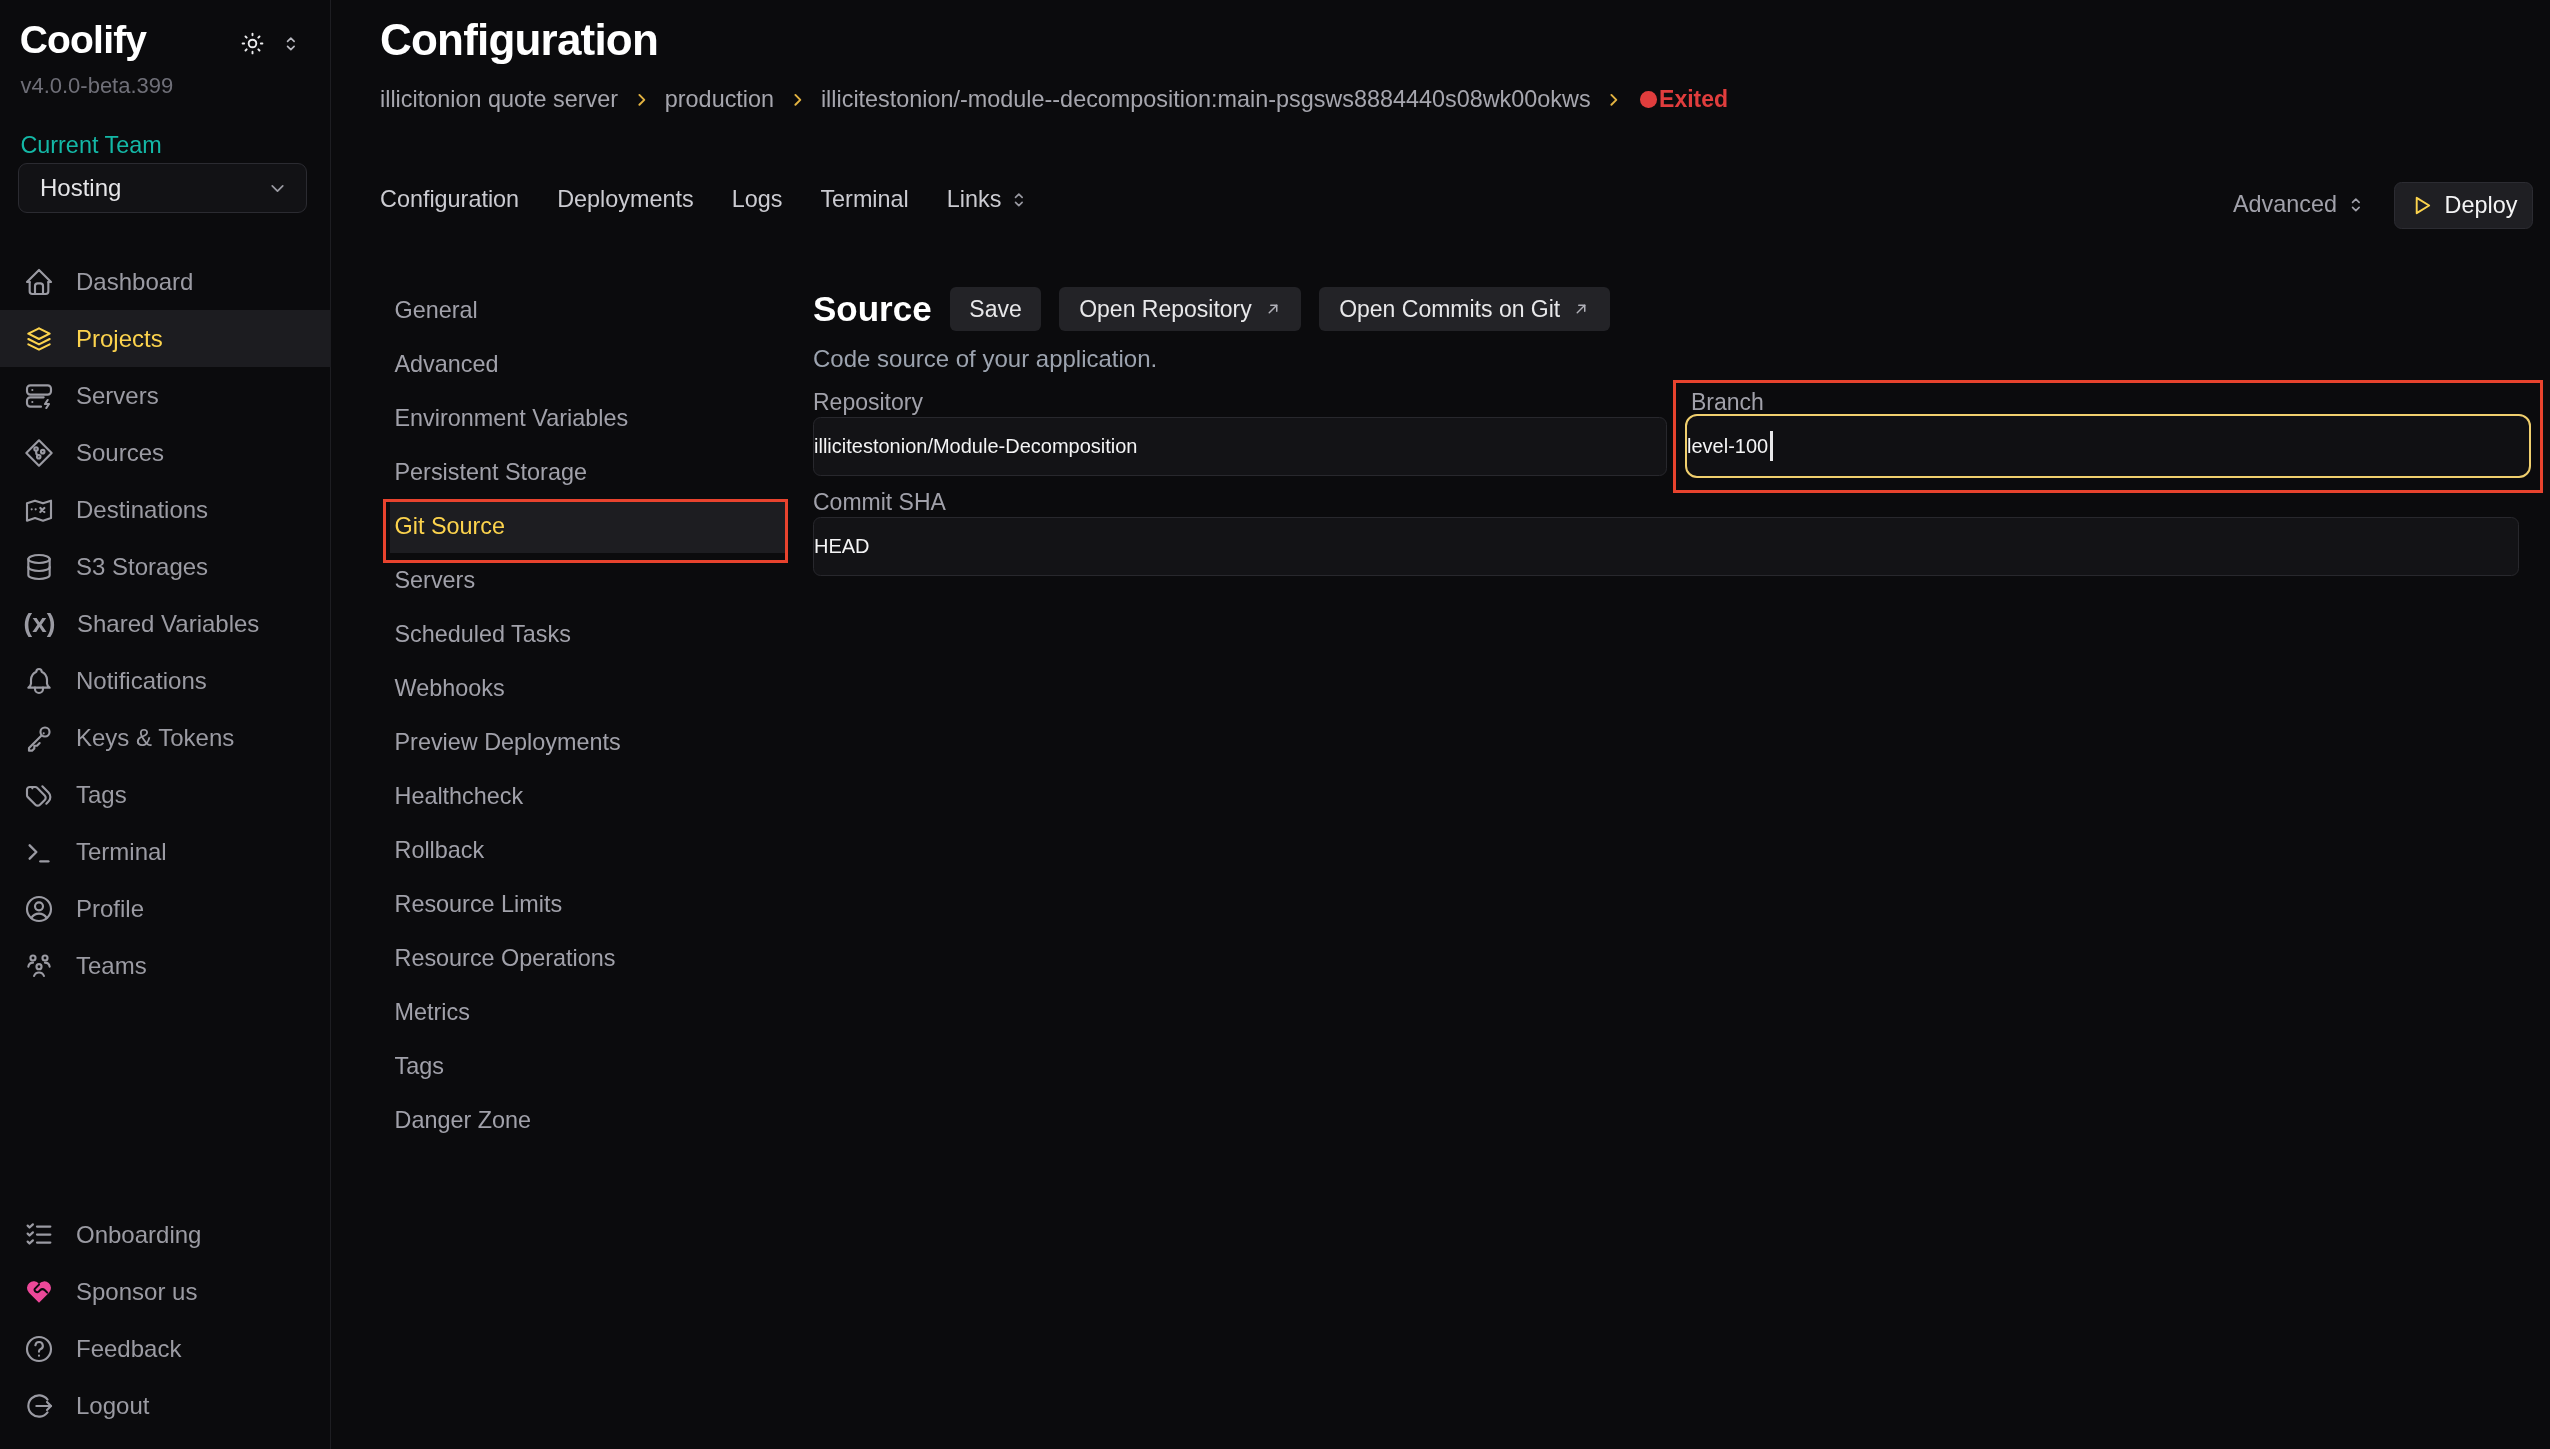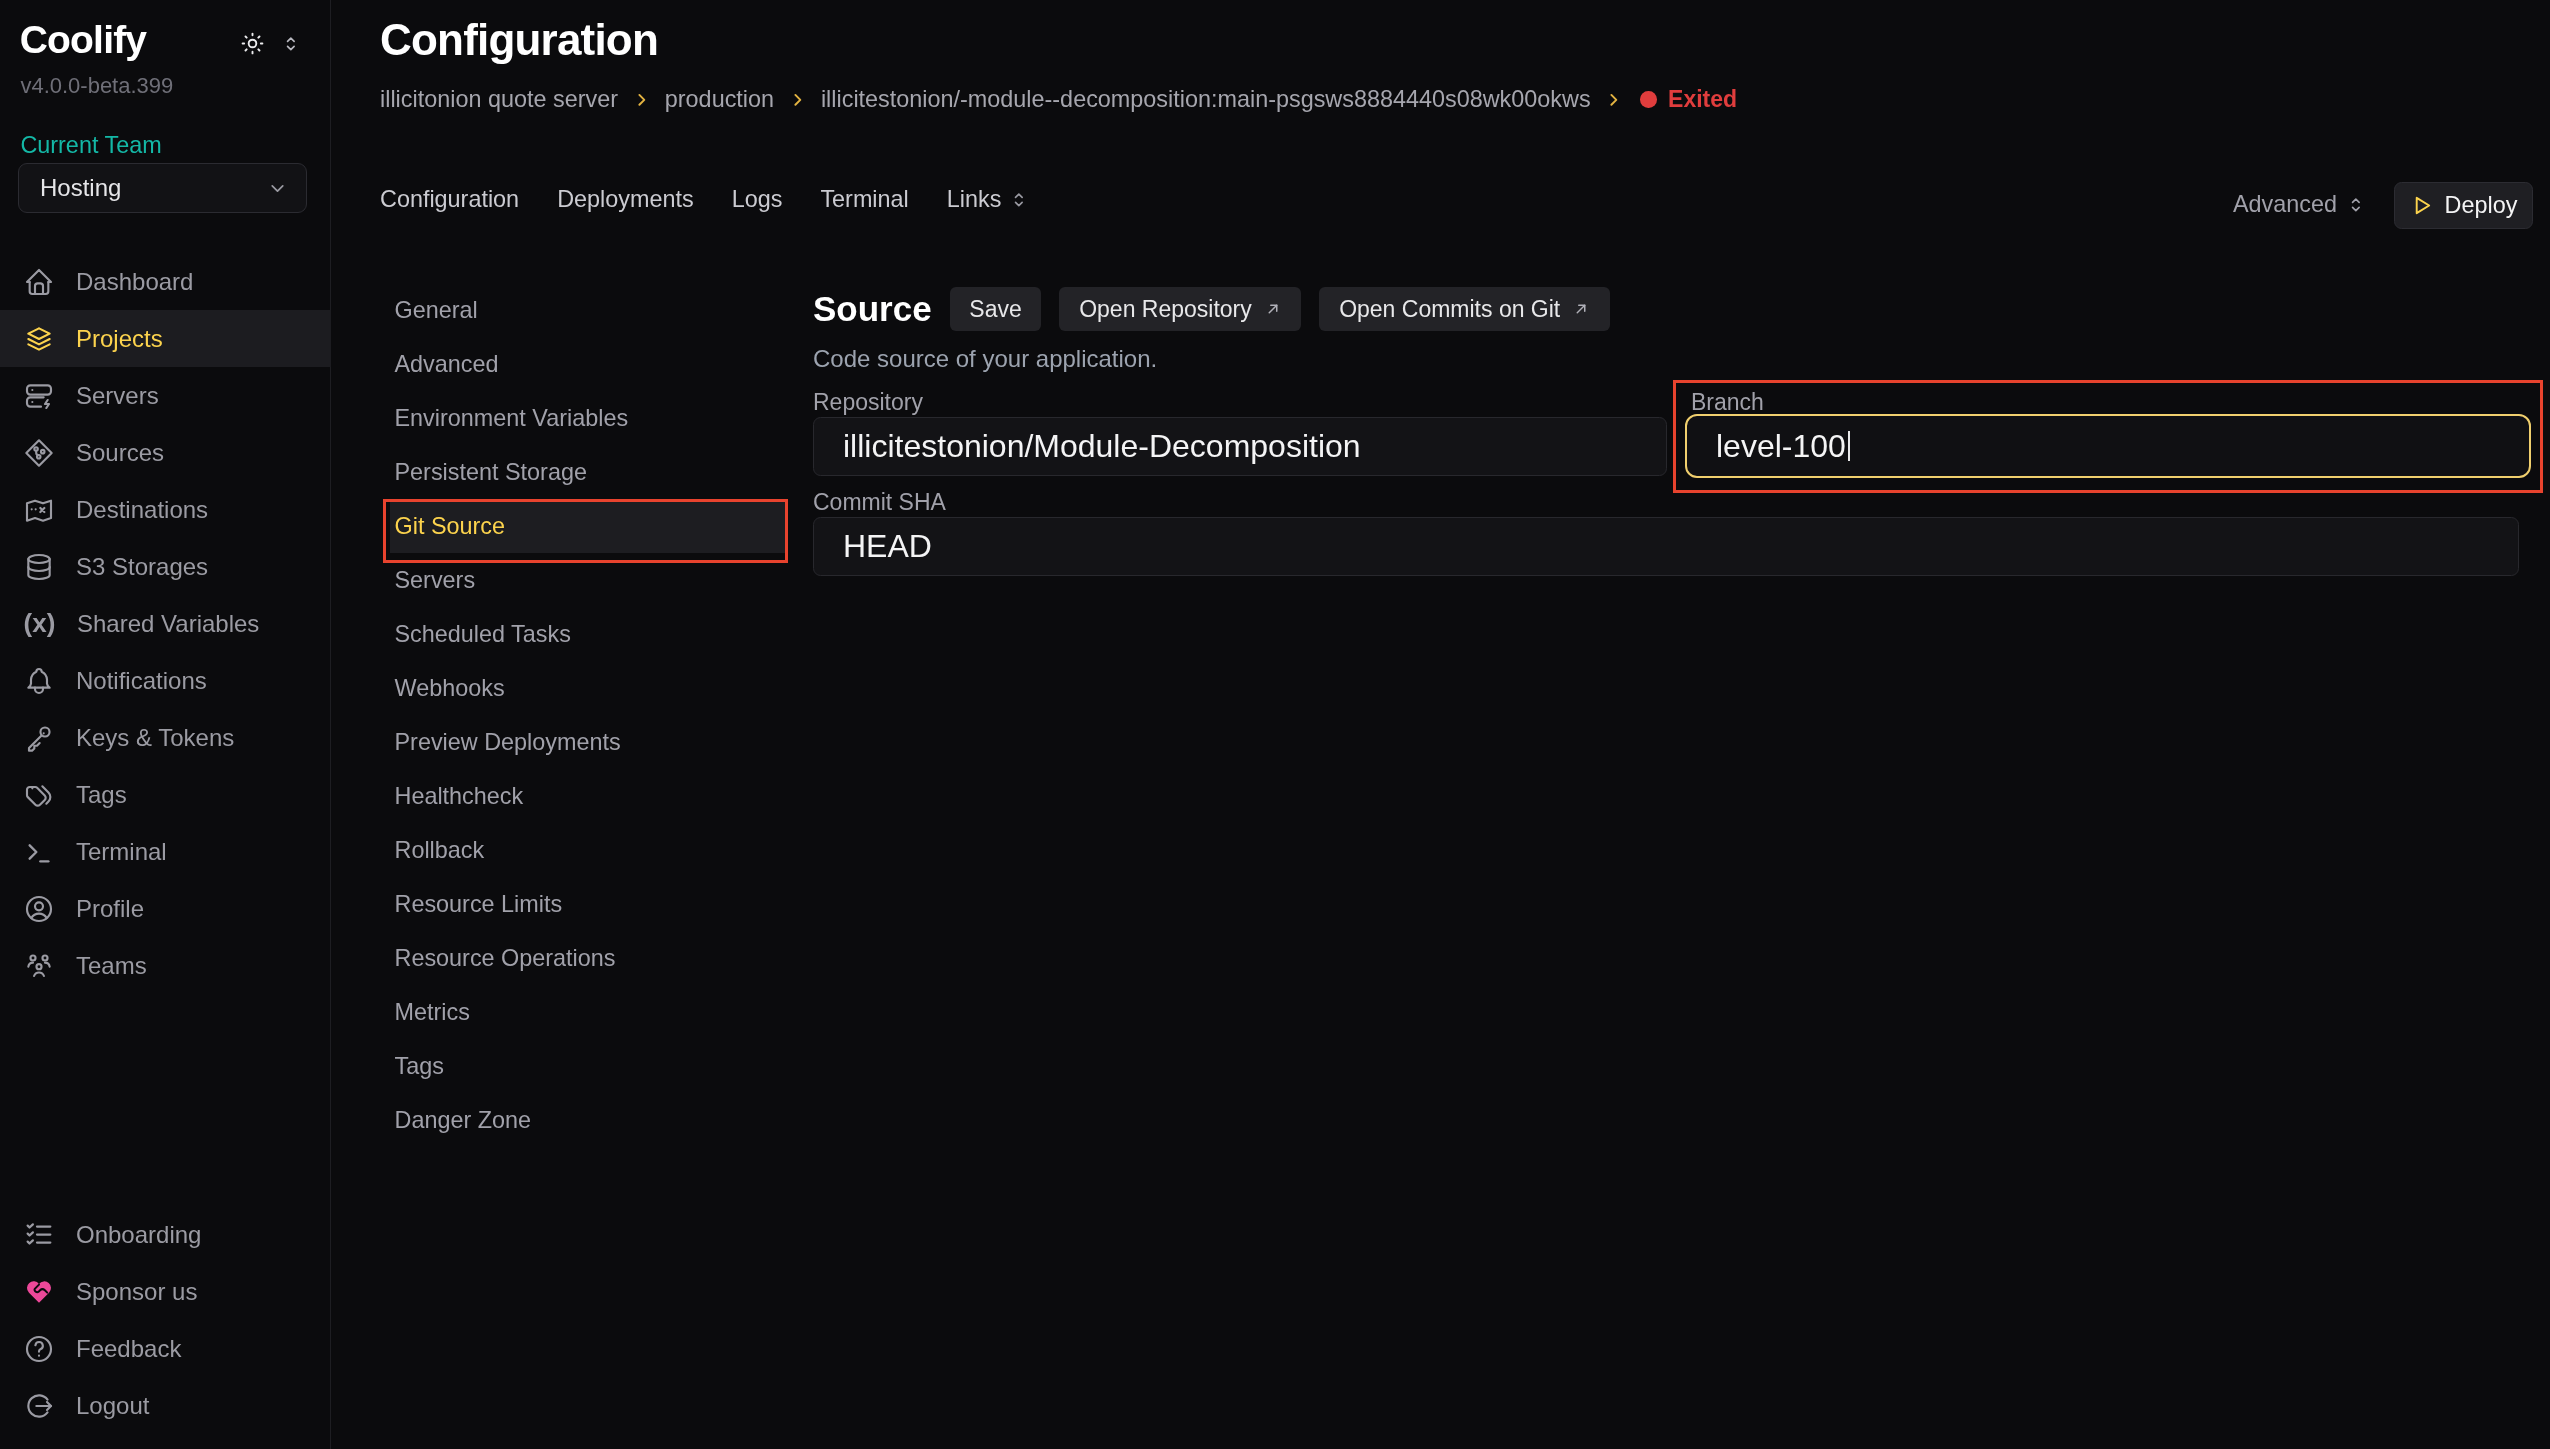--- a/index.html
+++ b/index.html
@@ -29,21 +29,21 @@
   .nav-row.active .icon { color:#fcd34d; }
   .nav-row .pink { color:#ec4899; }
   .varglyph { width:33px; text-align:center; font-size:26px; font-weight:600; }
 
   
   .page-title { position:absolute; left:380px; top:15px; font-size:44px; font-weight:700; letter-spacing:-0.8px; }
   .breadcrumb { position:absolute; left:380px; top:86px; display:flex; align-items:center; gap:13.6px;
     font-size:23.4px; color:#a6a6ae; }
   .crumb { cursor:pointer; }
   .crumb-sep { color:#e3b341; display:flex; }
-  .status { display:flex; align-items:center; gap:11px; margin-left:3px; }
+  .status { display:flex; align-items:center; gap:2px; margin-left:3px; }
   .status-dot { width:16.6px; height:16.6px; border-radius:50%; background:#e03d3d; }
   .status-label { color:#e03d3d; font-weight:700; font-size:23px; }
 
   .tabs { position:absolute; left:380px; top:186px; display:flex; align-items:center; gap:38px;
     font-size:23.4px; color:#cbcbd1; }
   .tab { display:flex; align-items:center; gap:7.6px; cursor:pointer; }
   .advanced { position:absolute; left:2233px; top:191px; display:flex; align-items:center; gap:9px;
     font-size:23.4px; color:#a1a1aa; cursor:pointer; }
   .deploy-btn { position:absolute; left:2394px; top:182px; width:139px; height:47px;
     background:#1f1f23; border:1.5px solid #2c2c32; border-radius:7.6px;
@@ -60,21 +60,21 @@
   
   .source-head { position:absolute; left:813px; top:287px; display:flex; align-items:center; gap:18px; }
   .source-title { font-size:35px; font-weight:700; }
   .btn { height:44px; background:#232327; border-radius:6px; display:flex; align-items:center;
     gap:12px; padding:0 19.7px; font-size:23px; color:#e8e8ea; cursor:pointer; }
   .btn svg { color:#b0b0b8; }
   .source-desc { position:absolute; left:813px; top:345px; font-size:24px; color:#9ca3af; }
 
   .field-label { position:absolute; font-size:23px; color:#a1a1aa; }
   .input { position:absolute; background:#131316; border:1.5px solid #28282d; border-radius:7.6px;
-    display:flex; align-items:center; padding-left:29px; font-size:32px; color:#f4f4f5; cursor:text; }
+    display:flex; align-items:center; font-size:20px; color:#f4f4f5; cursor:text; }
   .input.focused { background:#101013; border:2.3px solid #f0cf6e; border-radius:12px; }
   .caret { display:inline-block; width:2.3px; height:30px; background:#e8e8ea; margin-left:2.3px; }
 
   .annotation { position:absolute; border:3.8px solid #e8432e; pointer-events:none; }
 </style>
 </head>
 <body>
 
 <div class="sidebar">
   <div class="brand">Coolify</div>

